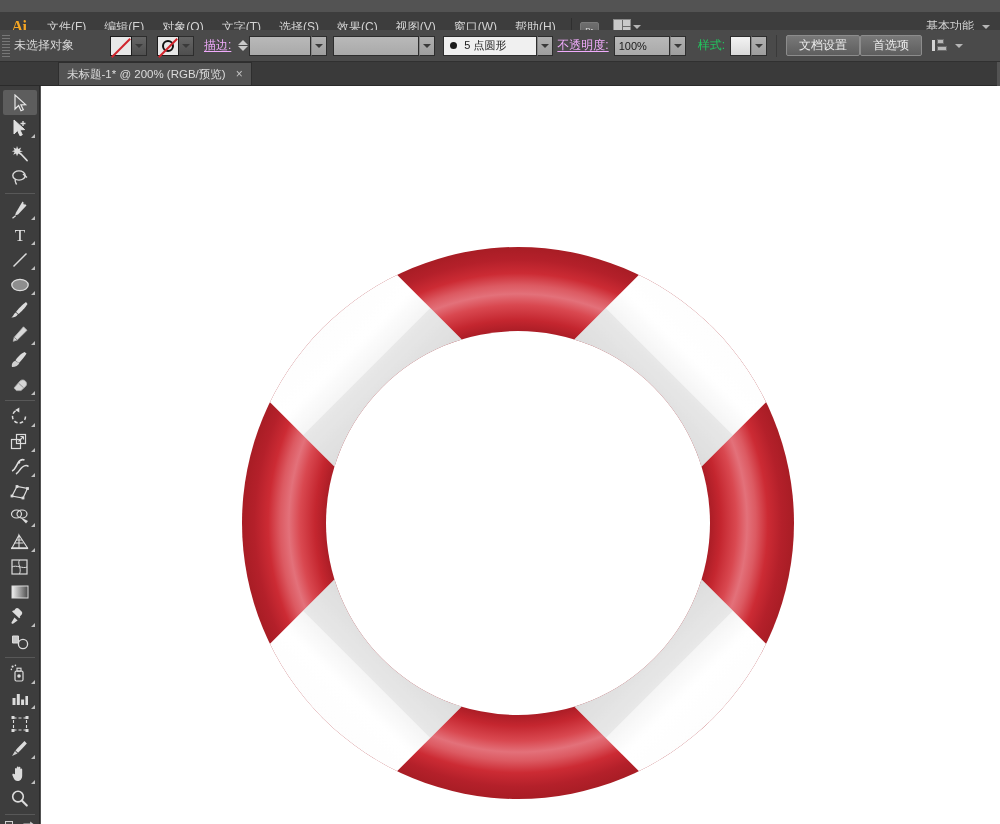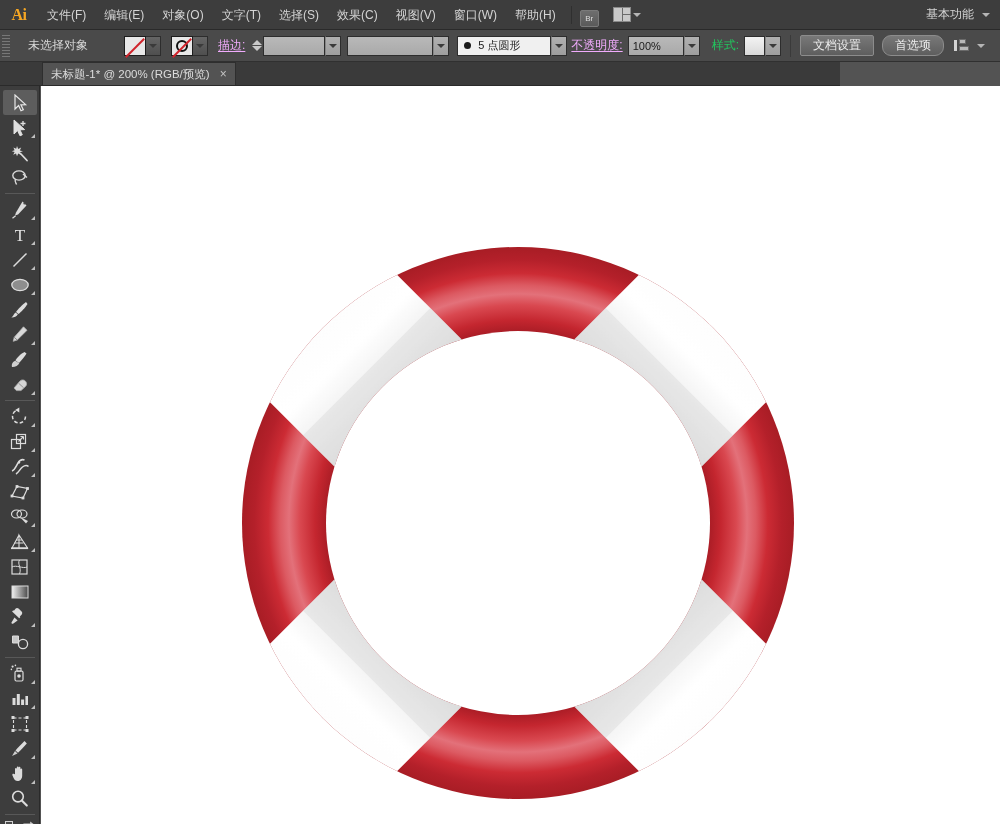--- a/index.html
+++ b/index.html
@@ -7,21 +7,21 @@
     width: 1000px; height: 824px;
     overflow: hidden;
     background: #535353;
     font-family: "Liberation Sans", "DejaVu Sans", sans-serif;
     -webkit-font-smoothing: antialiased;
   }
   .app { position: relative; width: 1000px; height: 824px; }
 
   
   .menubar {
-    position: absolute; top: 0; left: 0;
+    position: absolute; top: 12px; left: 0;
     width: 1000px; height: 30px;
     background: #3d3d3d;
     display: flex; align-items: center;
     border-bottom: 1px solid #2a2a2a;
   }
   .ai-logo {
     width: 38px; height: 30px;
     display: flex; align-items: center; justify-content: center;
     color: #f5a623; font-weight: bold; font-size: 16px;
     font-family: "Liberation Serif", serif;
@@ -188,25 +188,25 @@
   }
   .align-ico .sq2 {
     position: absolute; left: 5px; top: 8px;
     width: 10px; height: 5px; background: #b8b8b8; border: 1px solid #6a6a6a;
   }
   .vsep { width: 1px; height: 22px; background: #3a3a3a; margin: 0 9px; }
 
   
   .tabbar {
     position: absolute; top: 62px; left: 0;
-    width: 840px; height: 24px;
+    width: 997px; height: 24px;
     background: #3a3a3a;
     border-bottom: 1px solid #2a2a2a;
     display: flex; align-items: flex-end;
-    padding-left: 42px;
+    padding-left: 58px;
   }
   .doc-tab {
     height: 23px;
     background: #535353;
     border: 1px solid #2e2e2e; border-bottom: none;
     display: flex; align-items: center;
     padding: 0 8px; gap: 10px;
     color: #dcdcdc; font-size: 11.5px;
     cursor: pointer;
   }
@@ -297,21 +297,21 @@
 
     <div class="workspace">
       <span class="workspace-label">基本功能</span>
       <div class="caret-dn"></div>
     </div>
   </div>
 
   <div class="controlbar">
     <div class="grip"></div>
 
-    <span class="cb-text" style="margin-left:14px;width:86px;">未选择对象</span>
+    <span class="cb-text" style="margin-left:0;width:86px;">未选择对象</span>
 
     <div class="swatch-group">
       <div class="swatch-box">
         <span class="none-slash"></span>
       </div>
       <div class="mini-drop">
         <span class="caret-sm"></span>
       </div>
     </div>
 
@@ -370,21 +370,21 @@
     <div style="display:flex;align-items:center;margin-left:5px;">
       <div class="style-swatch"></div>
       <div class="drop-arrow">
         <span class="caret-sm"></span>
       </div>
     </div>
 
     <div class="vsep"></div>
 
     <div class="btn3d">文档设置</div>
-    <div class="btn3d" style="margin-left:8px;border-radius:9px;">首选项</div>
+    <div class="btn3d" style="margin-left:0;">首选项</div>
 
     <div class="align-ico">
       <span class="bar"></span>
       <span class="sq1"></span>
       <span class="sq2"></span>
     </div>
     <div class="caret-dn" style="margin-left:5px;"></div>
   </div>
 
   <div class="tabbar">

